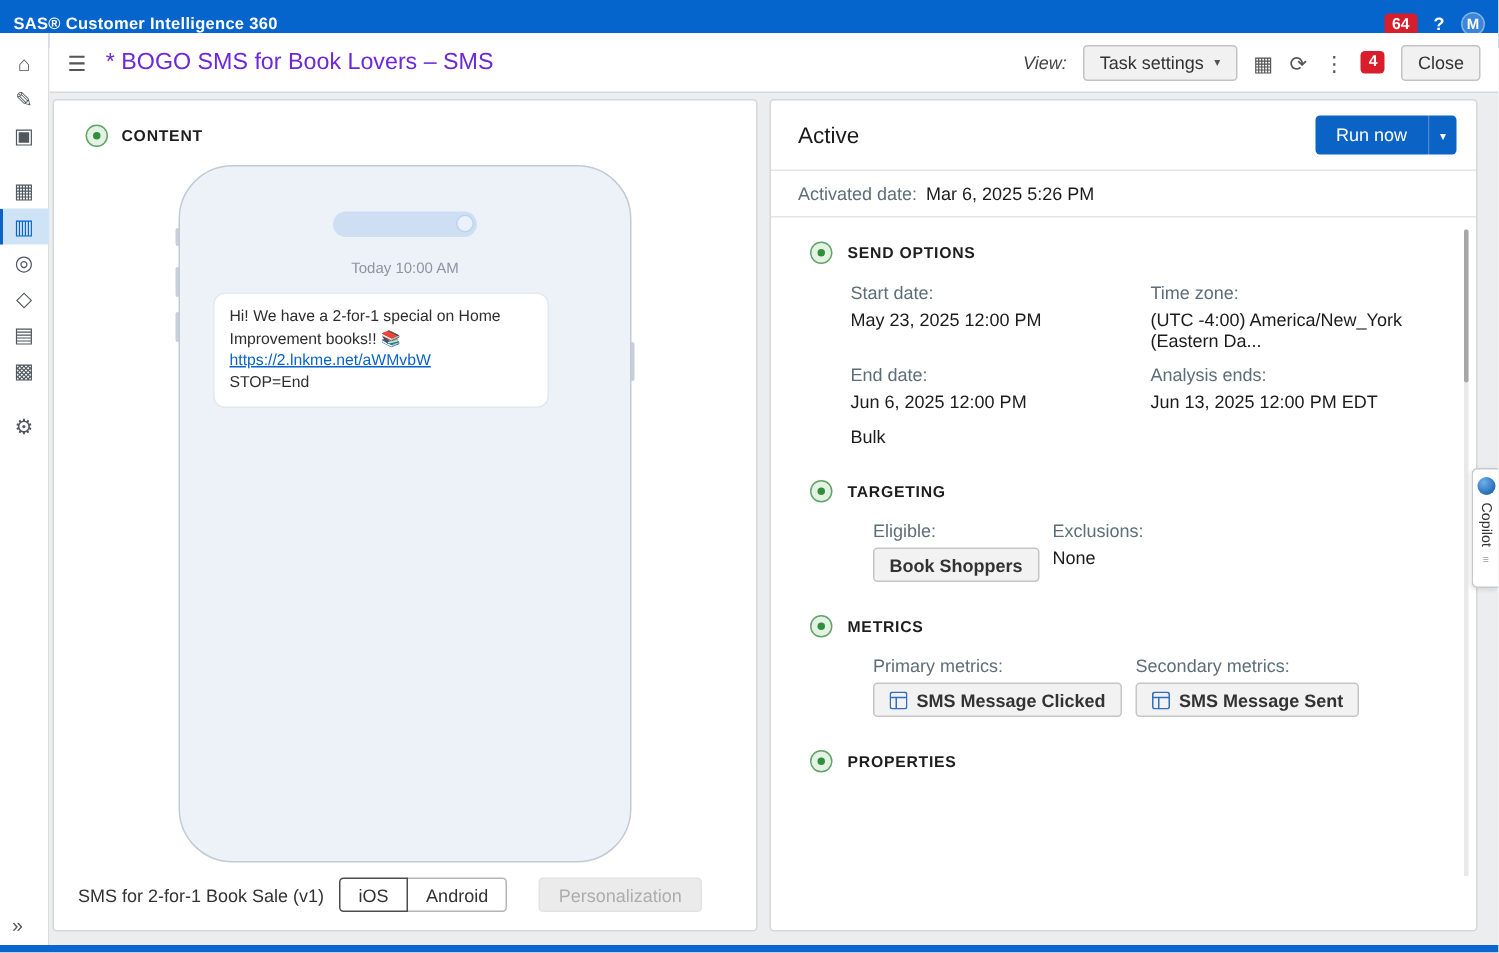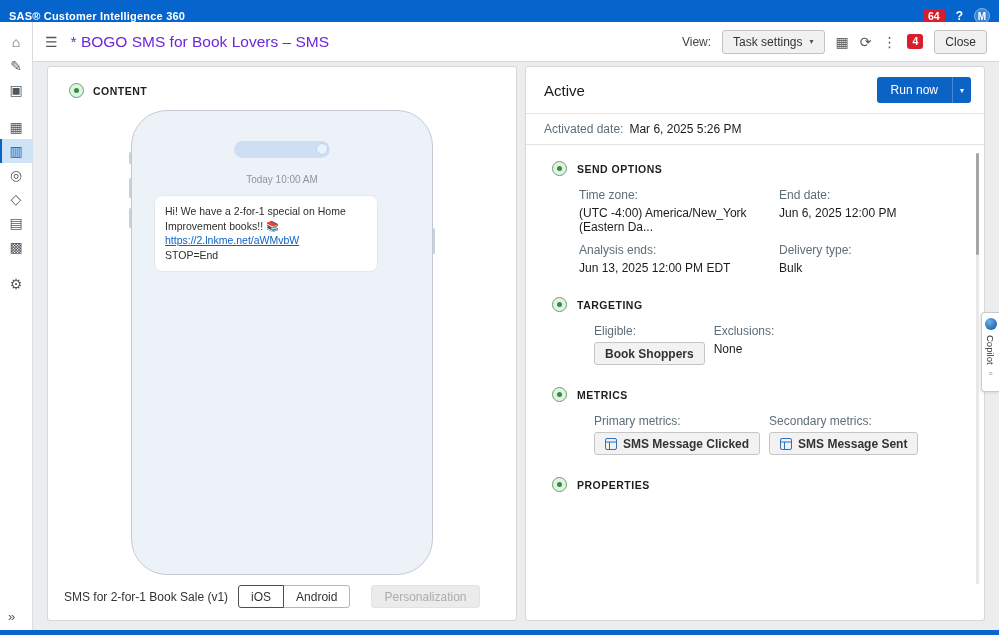--- a/index.html
+++ b/index.html
@@ -27,28 +27,28 @@
   .nav-item.gap{ margin-top:13px; }
   .nav-item.selected{ background:#cfe3f6; color:#0b63c5; box-shadow:inset 2px 0 0 #0b63c5; }
   .nav-expand{ margin-top:auto; margin-bottom:6px; align-self:flex-start; padding-left:8px;
     color:#50585e; font-size:13px; cursor:pointer; }
   
   .appheader{ position:absolute; left:33px; top:22px; right:0; height:40px; background:#fff;
     border-bottom:1px solid #d8d8d8; display:flex; align-items:center; padding:0 12px; }
   .burger{ font-size:14px; color:#555; cursor:pointer; }
   .page-title{ margin-left:13px; font-size:15.5px; color:#6d28d9; }
   .hdr-right{ margin-left:auto; display:flex; align-items:center; gap:11px; }
-  .view-label{ font-size:12px; color:#444; }
+  .view-label{ font-size:12px; color:#444;font-style:italic; }
   .btn{ background:#f1f1f1; border:1px solid #c3c3c3; border-radius:3px; padding:4px 10px;
     font-size:12px; color:#333; font-family:inherit; display:inline-flex; align-items:center; gap:7px; cursor:pointer; }
   .btn .caret{ font-size:8px; color:#555; }
   .hdr-icon{ font-size:14px; color:#555; cursor:pointer; }
   
   .main{ position:absolute; left:33px; top:62px; right:0; bottom:5px; background:#ecedee;
-    padding:4px 14px 9px 14px; display:flex; gap:8px; }
+    padding:4px 14px 9px 2px; display:flex; gap:8px; }
   .card{ background:#fff; border:1px solid #d7d7d7; border-radius:3px; }
   
   .content-card{ width:470px; position:relative; overflow:hidden; }
   .content-head{ padding:16px 0 0 21px; display:flex; align-items:center; gap:9px; }
   .sec-label{ font-size:10.5px; font-weight:bold; color:#1e1e1e; letter-spacing:.5px; }
   .status-dot{ width:15px; height:15px; border-radius:50%; background:#e4f2e4;
     border:1px solid #63a36a; position:relative; flex:none; }
   .status-dot::after{ content:""; position:absolute; left:4px; top:4px; width:5px; height:5px;
     border-radius:50%; background:#2f8f3c; }
   .phone-wrap{ position:relative; width:302px; margin:12px auto 0; }
@@ -221,33 +221,36 @@
 
     <div class="sections">
 
       <div class="section">
         <div class="sec-head">
           <span class="status-dot"></span>
           <span class="sec-label">SEND OPTIONS</span>
         </div>
         <div class="sec-grid">
           <div>
+            <div class="flabel">Start date:</div>
+            <div class="fvalue">May 23, 2025 12:00 PM</div>
+          </div>
+          <div>
             <div class="flabel">Time zone:</div>
             <div class="fvalue">(UTC -4:00) America/New_York (Eastern Da...</div>
           </div>
           <div>
             <div class="flabel">End date:</div>
             <div class="fvalue">Jun 6, 2025 12:00 PM</div>
           </div>
           <div>
             <div class="flabel">Analysis ends:</div>
             <div class="fvalue">Jun 13, 2025 12:00 PM EDT</div>
           </div>
           <div>
-            <div class="flabel">Delivery type:</div>
             <div class="fvalue">Bulk</div>
           </div>
         </div>
       </div>
 
       <div class="section">
         <div class="sec-head">
           <span class="status-dot"></span>
           <span class="sec-label">TARGETING</span>
         </div>

